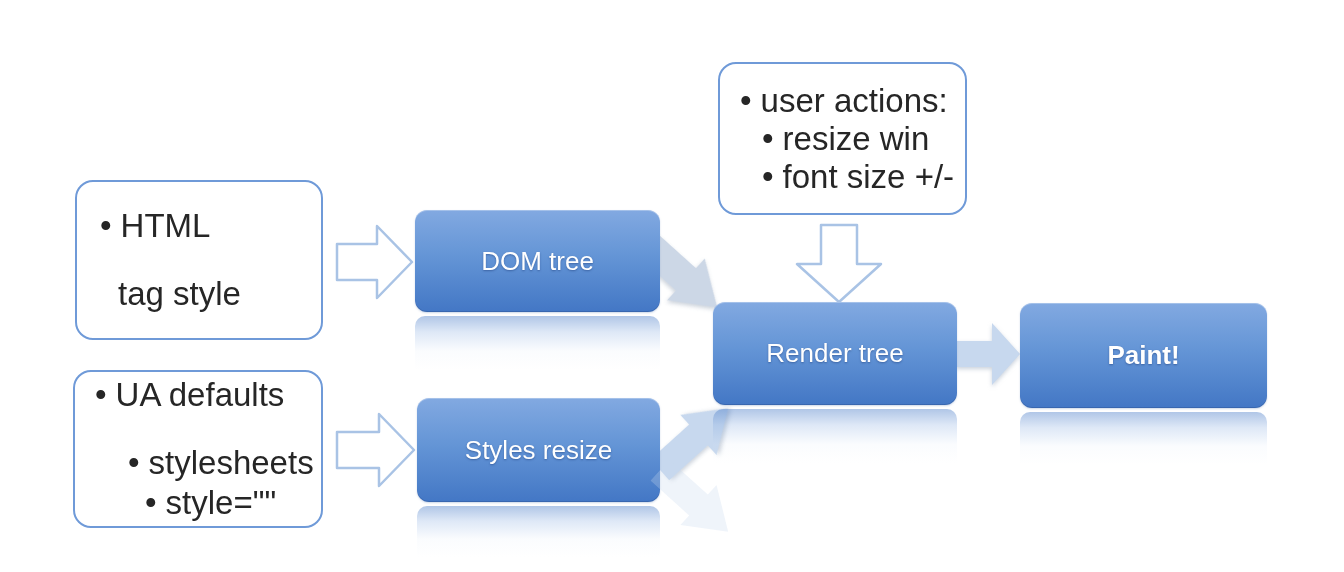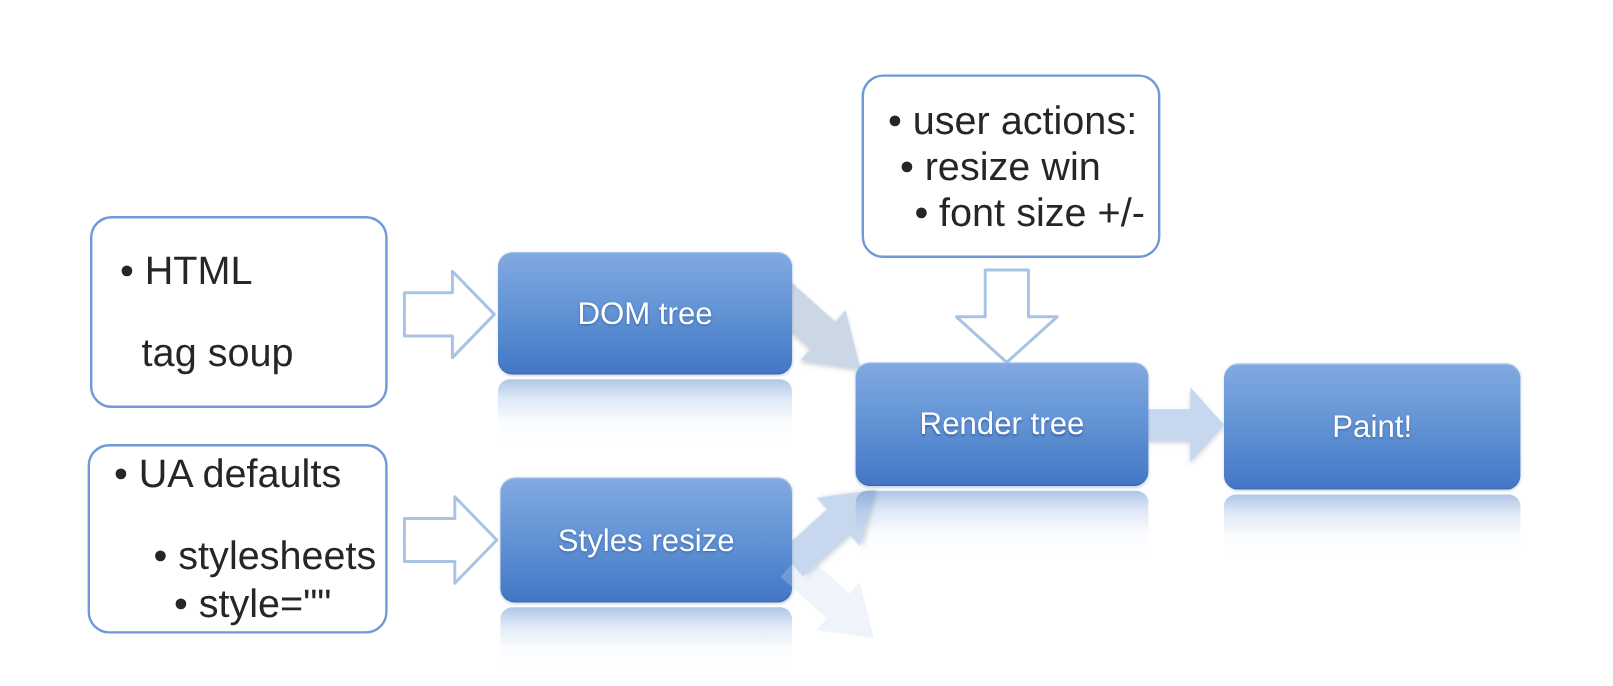--- a/index.html
+++ b/index.html
@@ -30,42 +30,42 @@
   #callout-html    { left: 75px;  top: 180px; width: 248px; height: 160px; padding-top: 26px; line-height: 36px; gap: 32px; }
   #callout-ua      { left: 73px;  top: 370px; width: 250px; height: 158px; justify-content: center; line-height: 40px; }
   #callout-actions { left: 718px; top: 62px;  width: 249px; height: 153px; justify-content: center; line-height: 38px; }
 
   #callout-html .l0    { padding-left: 23px; }
   #callout-html .l1    { padding-left: 41px; }
   #callout-ua .l0      { padding-left: 20px; }
   #callout-ua .l1      { padding-left: 53px; margin-top: 28px; }
   #callout-ua .l2      { padding-left: 70px; }
   #callout-actions .l0 { padding-left: 20px; }
-  #callout-actions .l1 { padding-left: 30px; }
+  #callout-actions .l1 { padding-left: 42px; }
   #callout-actions .l2 { padding-left: 42px; }
 
   
   .node {
     position: absolute;
     border-radius: 12px;
     background: linear-gradient(180deg, var(--node-fill-top) 0%, #6495d6 45%, var(--node-fill-bottom) 100%);
     box-shadow: inset 0 1px 0 rgba(255,255,255,0.28), inset 0 -1px 0 rgba(30,60,120,0.28), 0 1px 2px rgba(110,140,190,0.35);
     display: flex;
     align-items: center;
     justify-content: center;
   }
   .node-label {
     color: var(--node-text);
     font-size: 26px;
     text-shadow: 0 1px 2px rgba(35,65,125,0.55);
   }
   #node-dom    { left: 415px;  top: 210px; width: 245px; height: 102px; }
   #node-styles { left: 417px;  top: 398px; width: 243px; height: 104px; }
   #node-render { left: 713px;  top: 302px; width: 244px; height: 103px; }
-  #node-paint  { left: 1020px; top: 303px; width: 247px; height: 105px; }
+  #node-paint  { left: 1020px; top: 303px; width: 247px; height: 105px; font-weight: bold; }
 
   
   .reflection {
     position: absolute;
     border-radius: 10px;
     background: linear-gradient(180deg, rgba(67,119,197,0.42) 0%, rgba(127,166,222,0.26) 25%, rgba(210,225,245,0.10) 55%, rgba(255,255,255,0) 85%);
     pointer-events: none;
   }
   #refl-dom    { left: 415px;  top: 316px; width: 245px; height: 64px; }
   #refl-styles { left: 417px;  top: 506px; width: 243px; height: 60px; }
@@ -102,21 +102,21 @@
   #refl-arrow-styles { left: 648px; top: 474px; transform: rotate(42deg) scaleY(-1); }
   #refl-arrow-styles polygon { fill: var(--filled-arrow); }
 </style>
 </head>
 <body>
 
 <div class="canvas">
 
   <div class="callout" id="callout-html">
     <div class="line l0"><span class="bullet">•</span><span>HTML</span></div>
-    <div class="line l1"><span>tag soup</span></div>
+    <div class="line l1"><span>tag style</span></div>
   </div>
 
   <div class="callout" id="callout-ua">
     <div class="line l0"><span class="bullet">•</span><span>UA defaults</span></div>
     <div class="line l1"><span class="bullet">•</span><span>stylesheets</span></div>
     <div class="line l2"><span class="bullet">•</span><span>style=""</span></div>
   </div>
 
   <div class="callout" id="callout-actions">
     <div class="line l0"><span class="bullet">•</span><span>user actions:</span></div>

